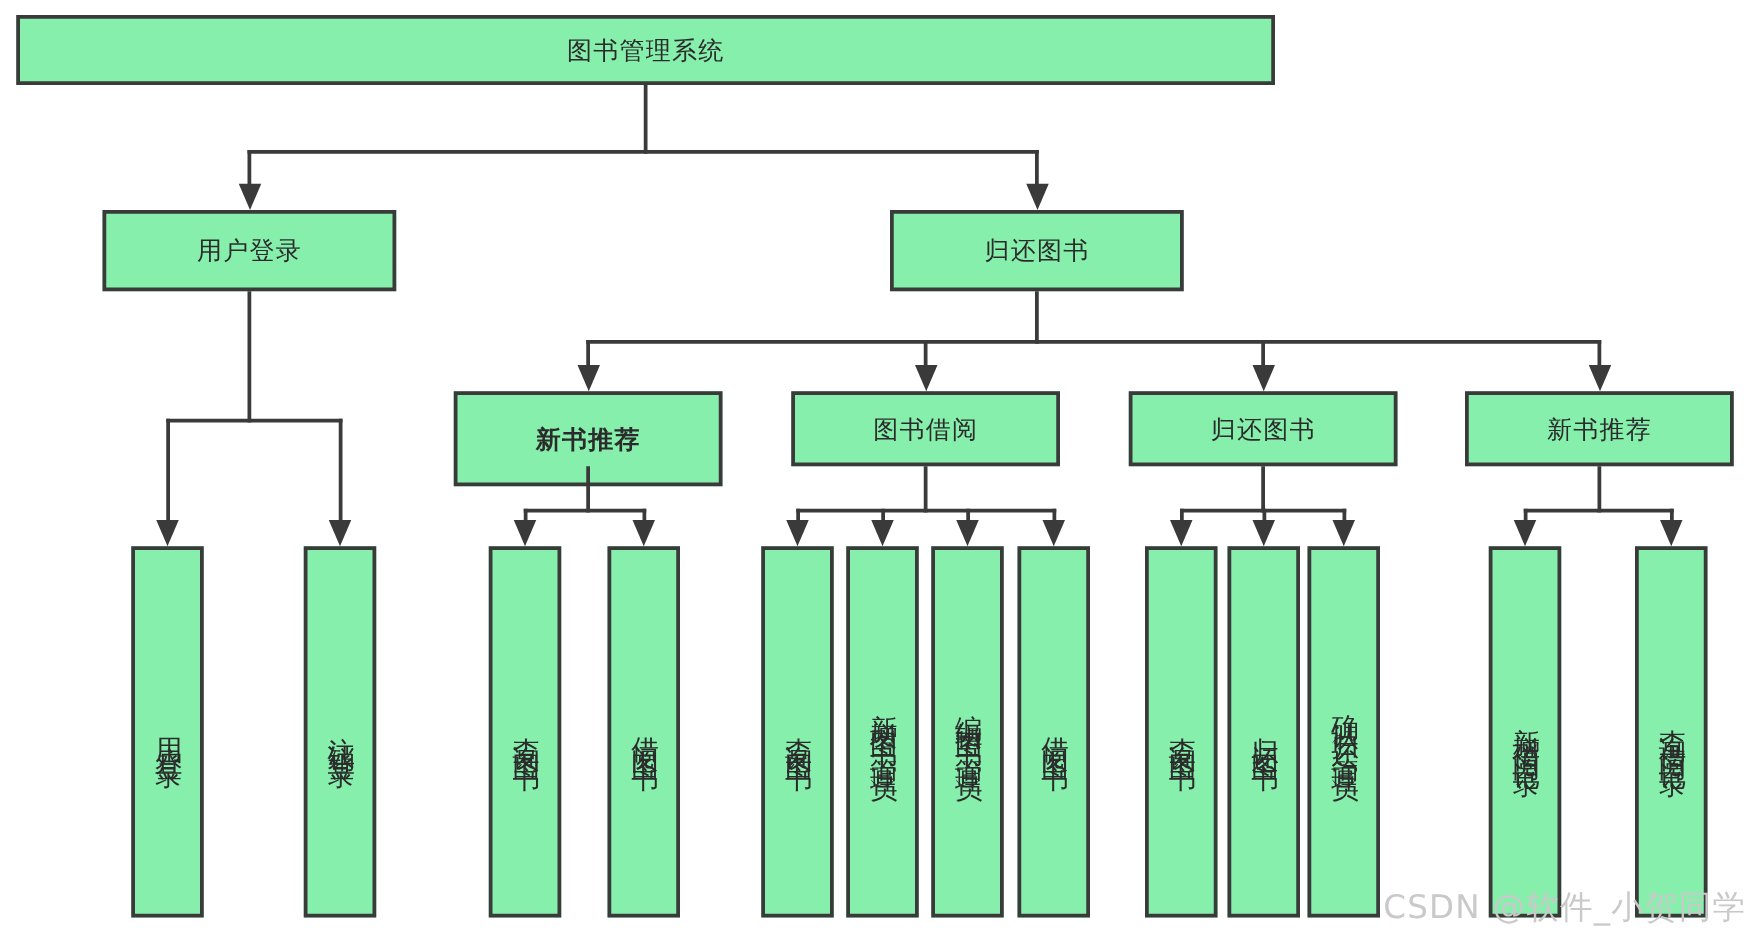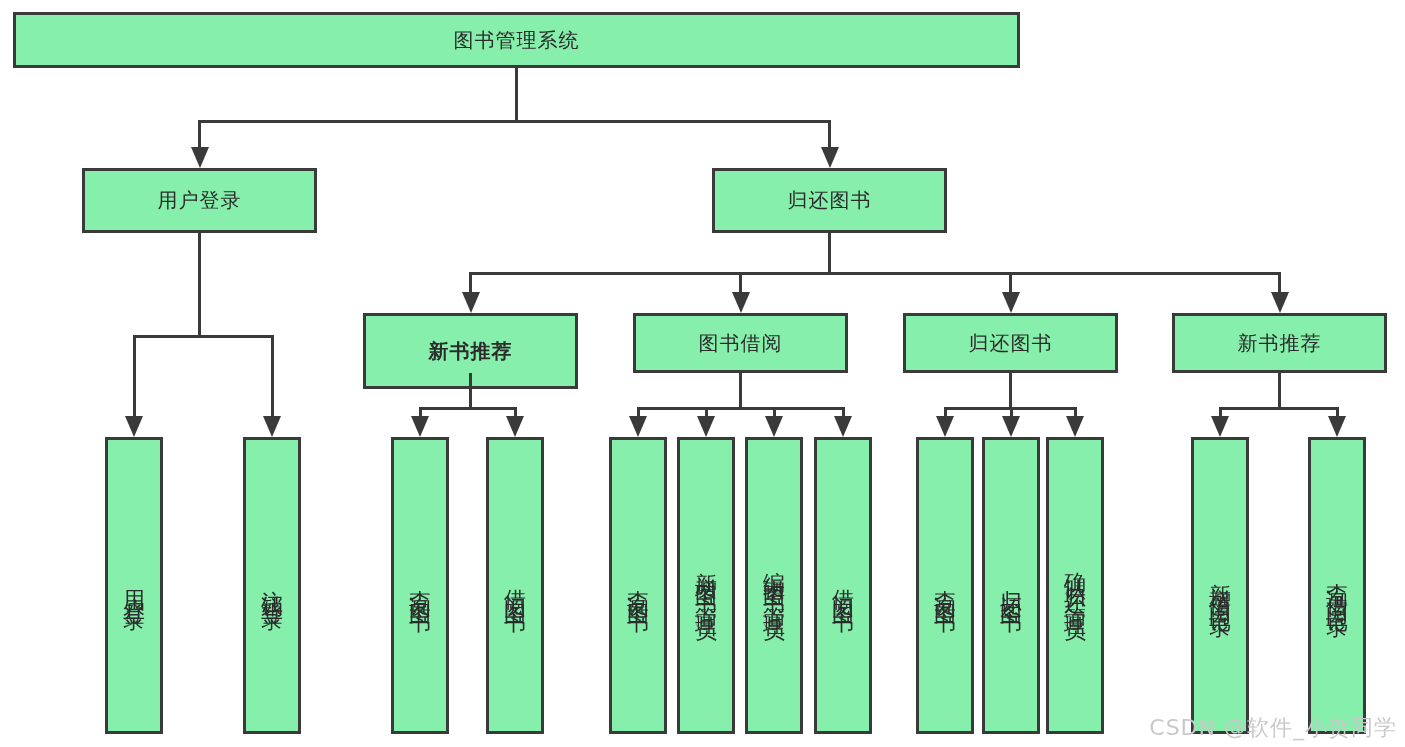--- a/index.html
+++ b/index.html
@@ -19,21 +19,21 @@
     font-size:22px;line-height:1.1;letter-spacing:7px;font-weight:500;
   }
   .line{position:absolute;background:var(--line,#3a3a3a);}
   .arrow{
     position:absolute;width:0;height:0;
     border-left:9px solid transparent;border-right:9px solid transparent;
     border-top:21px solid var(--line,#3a3a3a);
   }
   .watermark{
     position:absolute;right:8px;bottom:4px;
-    font-size:22px;color:var(--wm,#c9c9c9);letter-spacing:1px;
+    font-size:26px;color:var(--wm,#c9c9c9);letter-spacing:1px;
     white-space:nowrap;
   }
 </style>
 </head>
 <body>
 
 <div class="canvas">
   <div id="diagram">
       <div class="node lvl1" style="left: 13px; top: 12px; width: 1007px; height: 56px;">图书管理系统</div>
       <div class="node lvl2" style="left: 82px; top: 168px; width: 235px; height: 65px;">用户登录</div>

